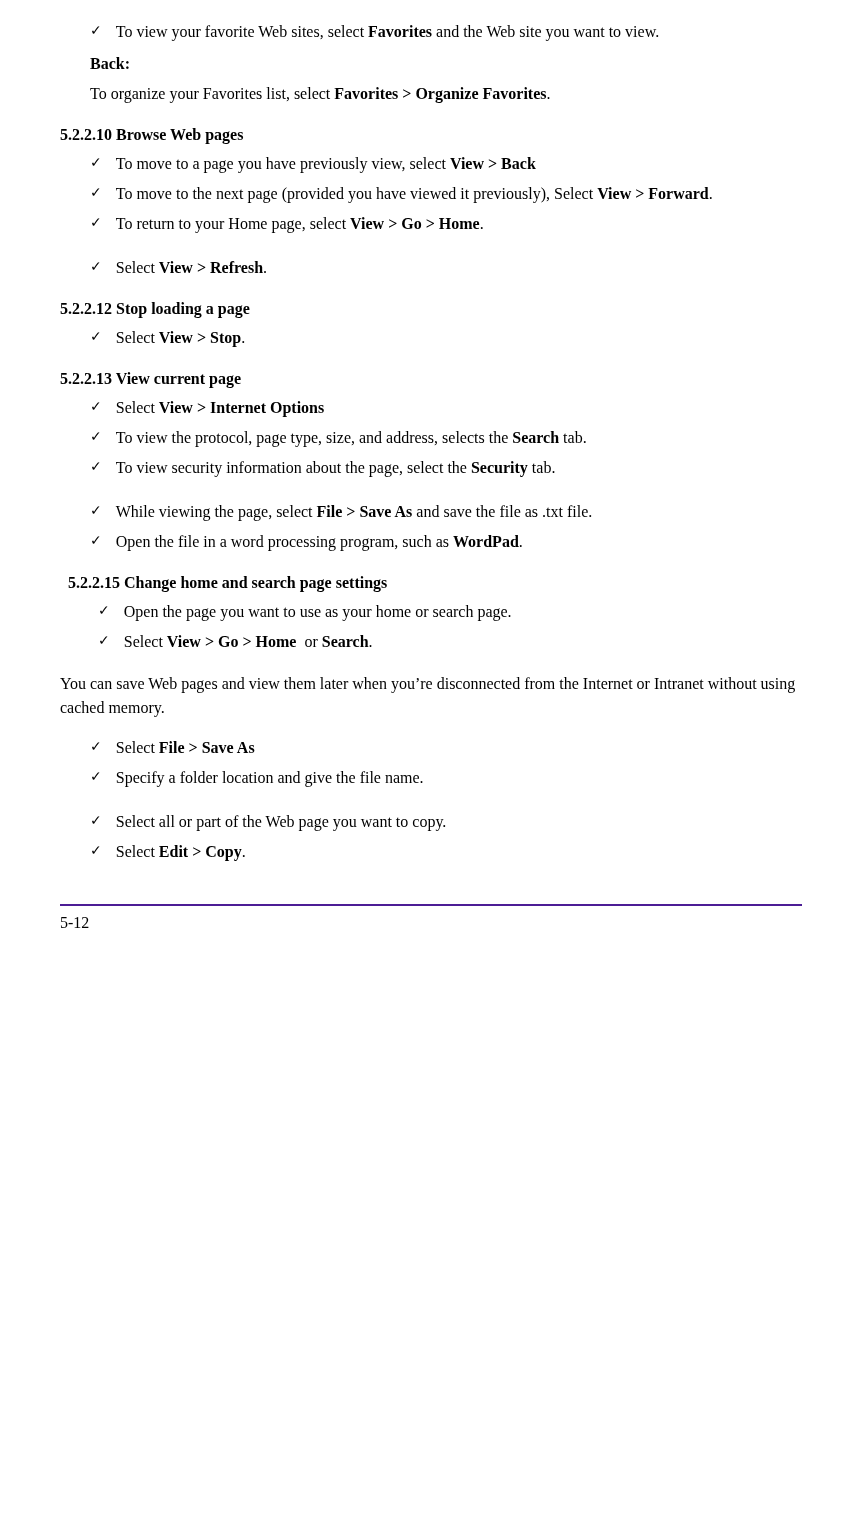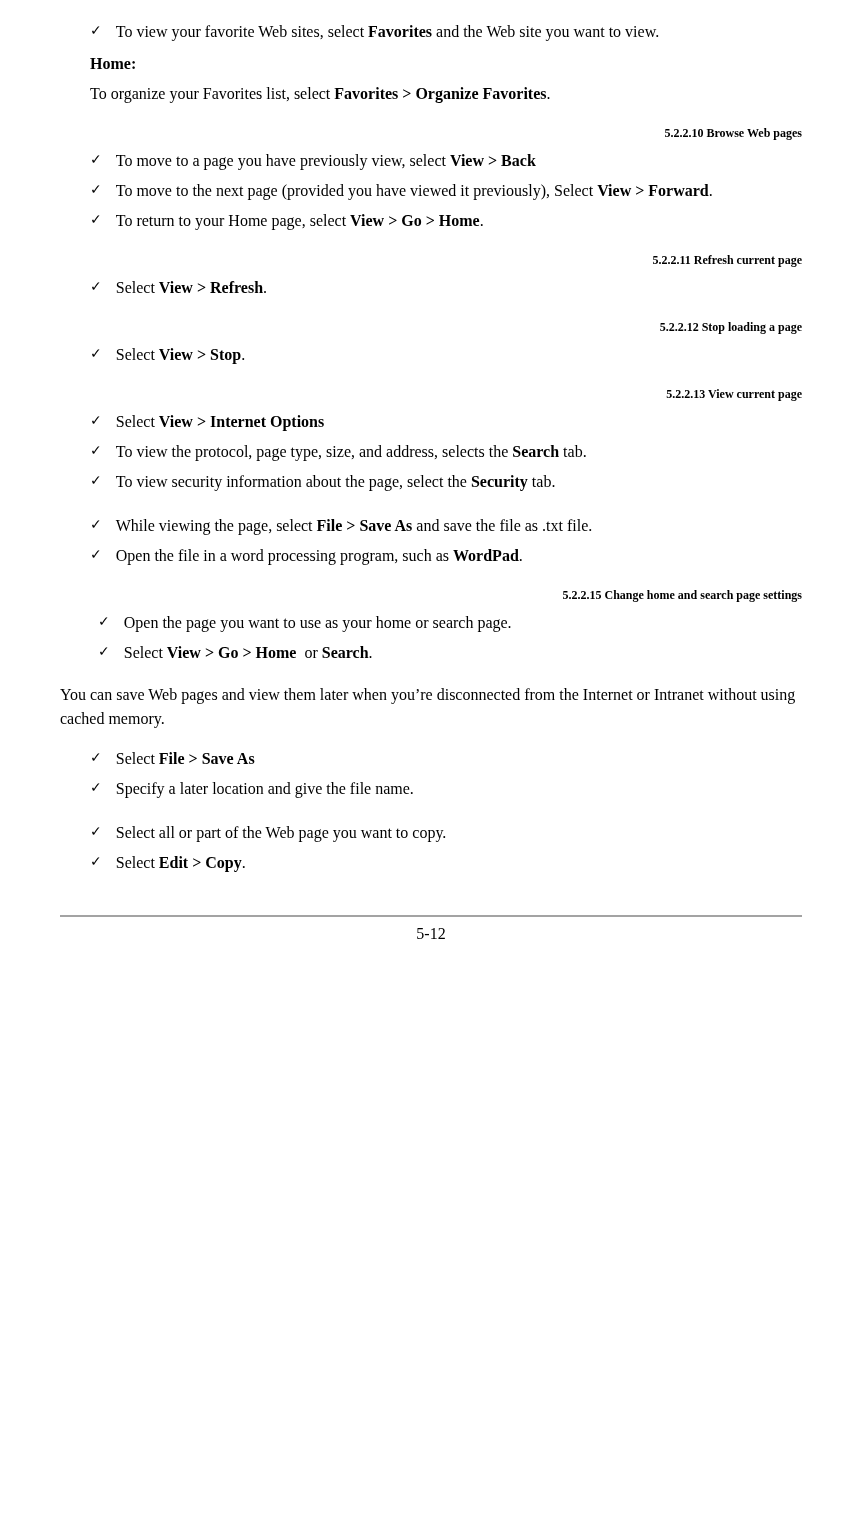--- a/index.html
+++ b/index.html
@@ -31,40 +31,39 @@
       margin-right: 14px;
       margin-top: 2px;
       flex-shrink: 0;
     }
     .bullet-text {
       flex: 1;
       line-height: 1.5;
     }
     .section-heading {
       font-weight: bold;
-      font-size: 12px;
+      font-size: 16px;
       margin-bottom: 8px;
       margin-top: 18px;
-      text-align: right;
     }
     .note-label {
       font-weight: bold;
       font-size: 16px;
     }
     .note-text {
       font-size: 16px;
       margin-bottom: 17px;
       line-height: 1.5;
     }
     .section-block {
       margin-bottom: 18px;
     }
     .page-footer {
-      border-top: 2px solid #a3a3a3;
-      text-align: center;
+      border-top: 2px solid #4c1d95;
+      text-align: left;
       margin-top: 40px;
       padding-top: 8px;
       font-size: 16px;
     }
     p {
       line-height: 1.5;
       margin-bottom: 6px;
     }
   </style>
 </head>
@@ -74,21 +73,21 @@
 
   <div class="bullet-item">
     <span class="checkmark">✓</span>
     <span class="bullet-text">
       To view your favorite Web sites, select <strong>Favorites</strong> and the Web site you want to view.
     </span>
   </div>
 
   <div class="section-block" style="padding-left: 30px; margin-top: 8px;">
     <p>
-      <span class="note-label">Home:</span>
+      <span class="note-label">Back:</span>
     </p>
     <p class="note-text">
       To organize your Favorites list, select <strong>Favorites &gt; Organize Favorites</strong>.
     </p>
   </div>
 
   <div class="section-block" style="margin-top: 20px;">
     <div class="section-heading">5.2.2.10 Browse Web pages</div>
     <div class="bullet-item">
       <span class="checkmark">✓</span>
@@ -104,21 +103,20 @@
     </div>
     <div class="bullet-item">
       <span class="checkmark">✓</span>
       <span class="bullet-text">
         To return to your Home page, select <strong>View &gt; Go &gt; Home</strong>.
       </span>
     </div>
   </div>
 
   <div class="section-block" style="margin-top: 20px;">
-    <div class="section-heading">5.2.2.11 Refresh current page</div>
     <div class="bullet-item">
       <span class="checkmark">✓</span>
       <span class="bullet-text">
         Select <strong>View &gt; Refresh</strong>.
       </span>
     </div>
   </div>
 
   <div class="section-block" style="margin-top: 20px;">
     <div class="section-heading">5.2.2.12 Stop loading a page</div>
@@ -189,21 +187,21 @@
     </p>
     <div class="bullet-item">
       <span class="checkmark">✓</span>
       <span class="bullet-text">
         Select <strong>File &gt; Save As</strong>
       </span>
     </div>
     <div class="bullet-item">
       <span class="checkmark">✓</span>
       <span class="bullet-text">
-        Specify a later location and give the file name.
+        Specify a folder location and give the file name.
       </span>
     </div>
   </div>
 
   <div class="section-block" style="margin-top: 20px;">
     <div class="bullet-item">
       <span class="checkmark">✓</span>
       <span class="bullet-text">
         Select all or part of the Web page you want to copy.
       </span>

